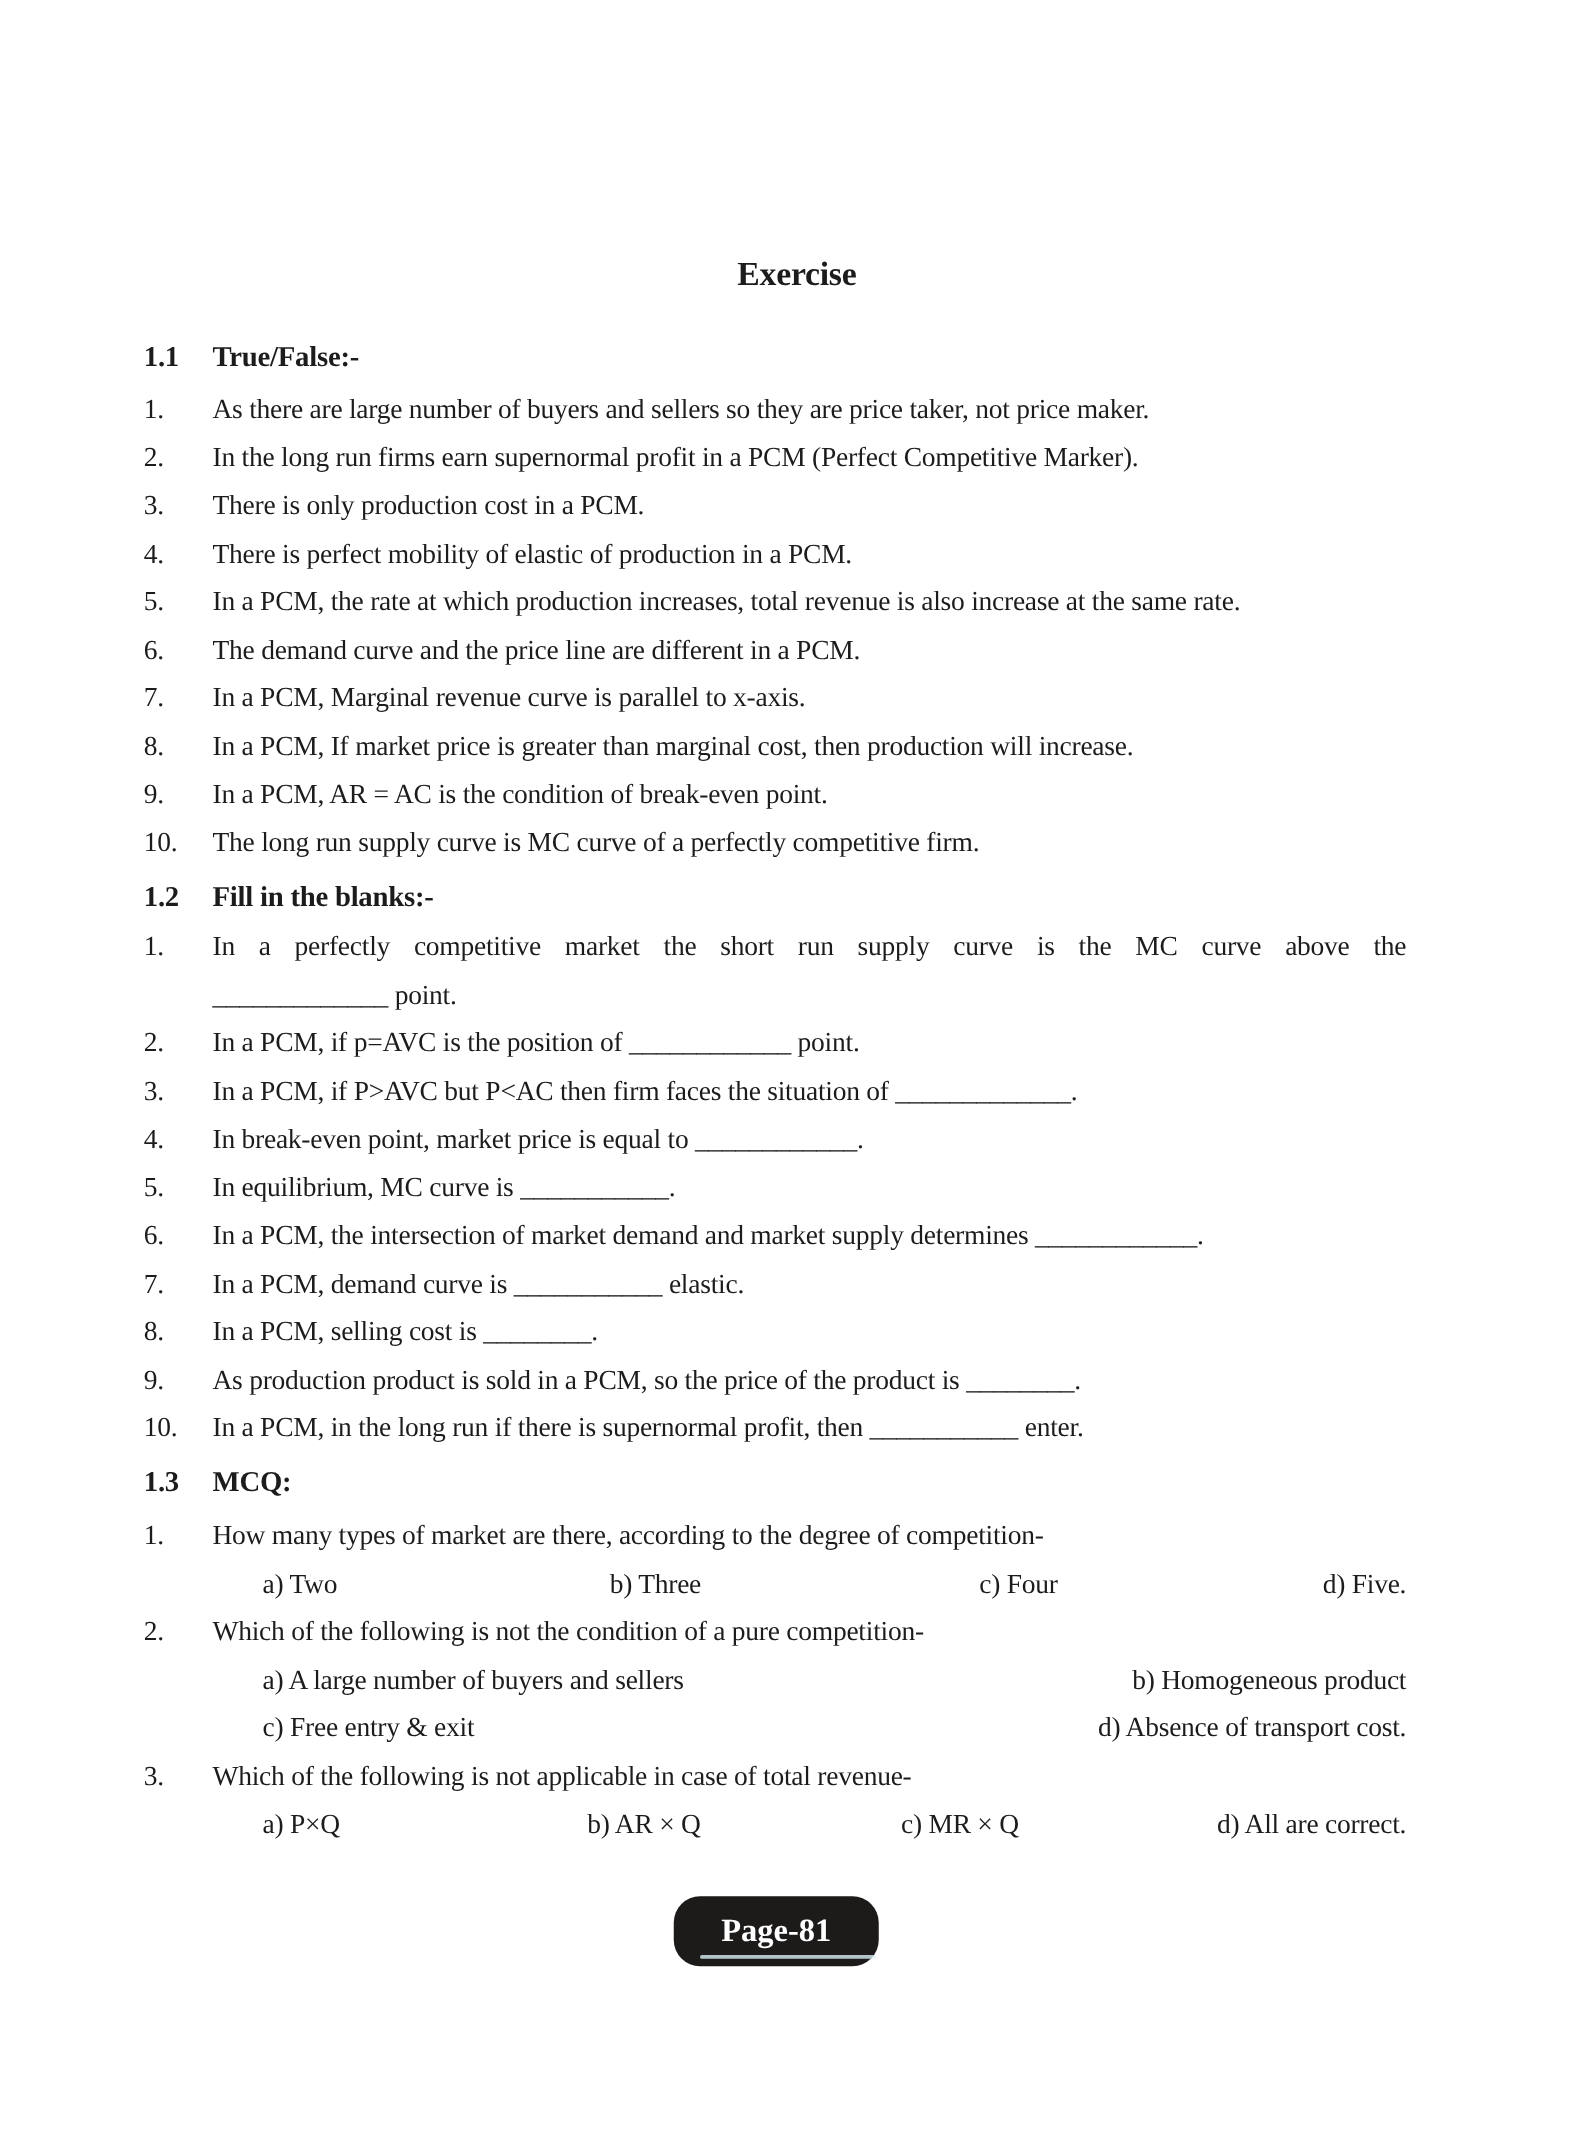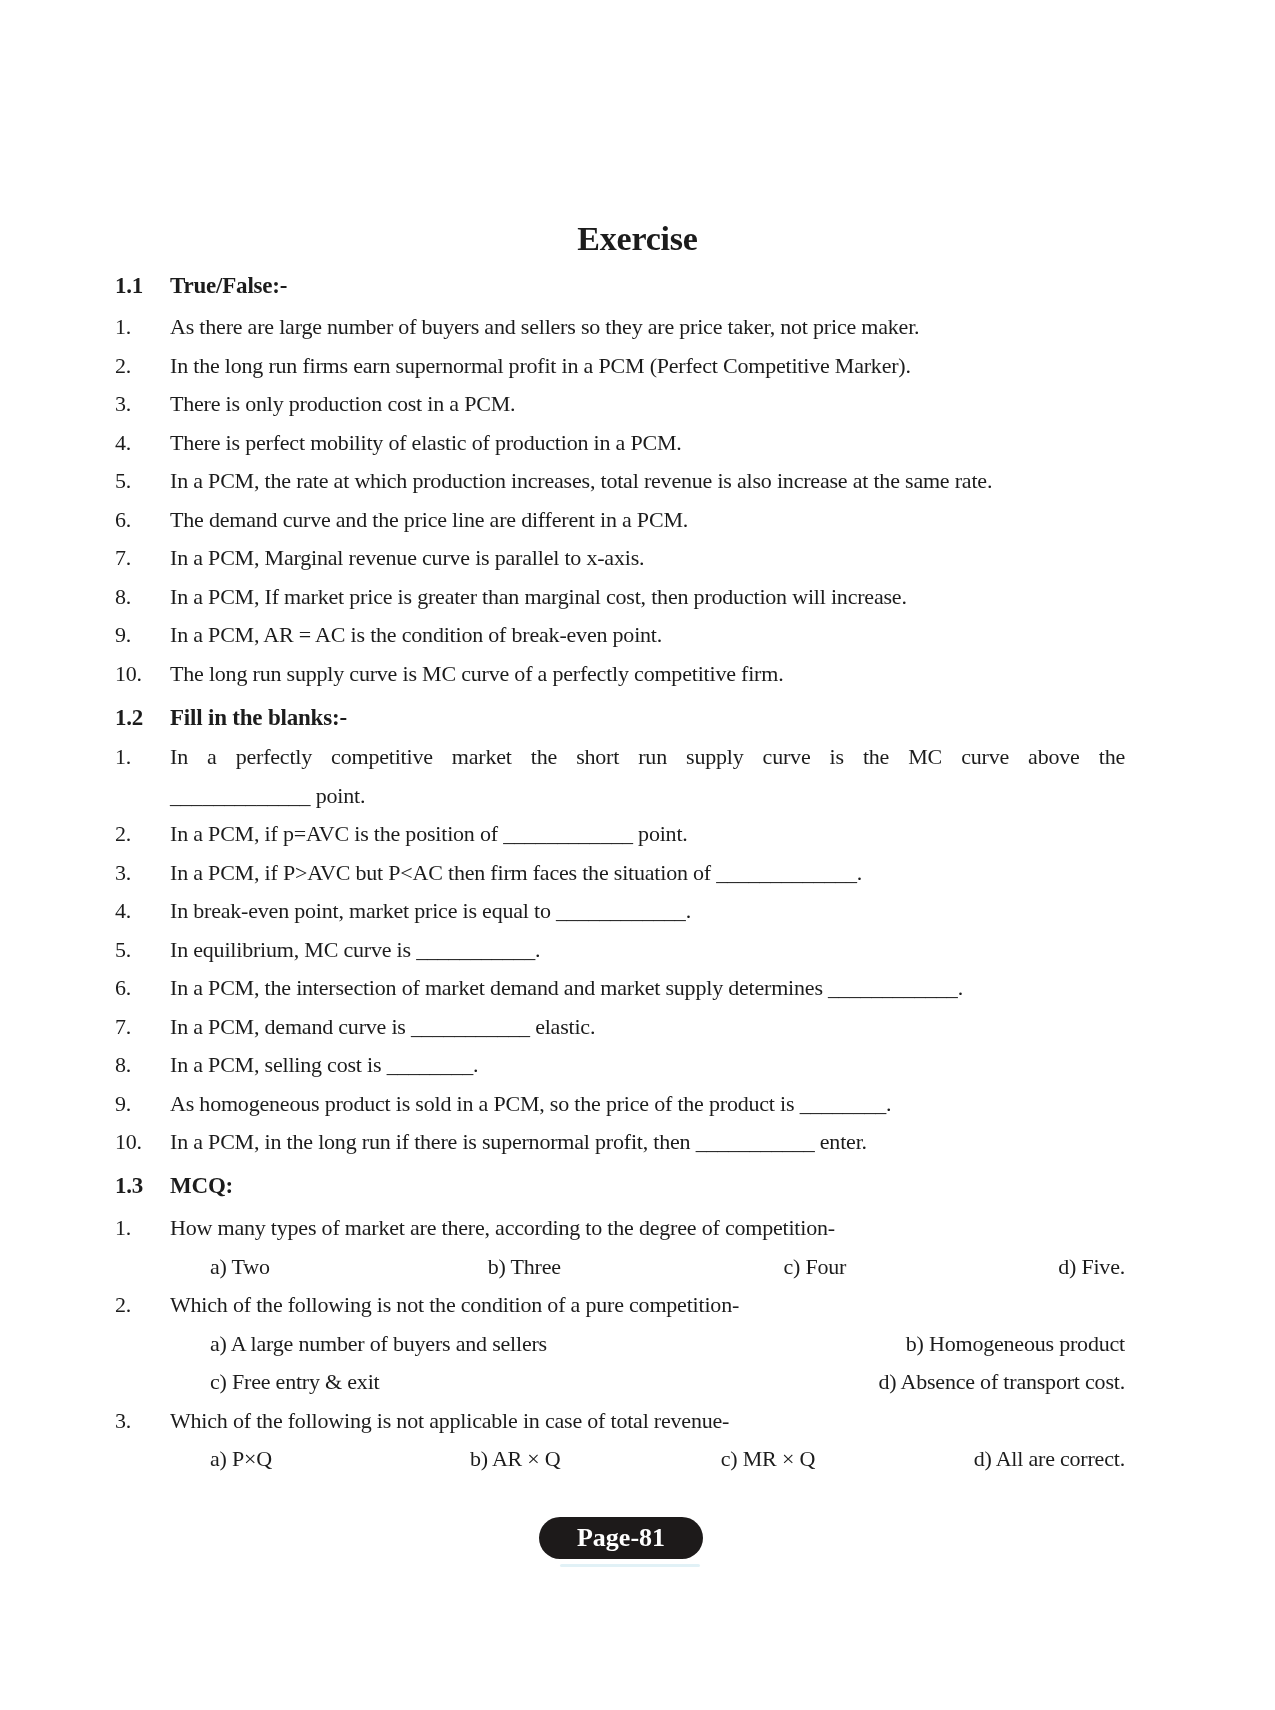--- a/index.html
+++ b/index.html
@@ -7,26 +7,26 @@
     position: relative;
     width: 1275px;
     height: 1710px;
     background: #ffffff;
     font-family: "Liberation Serif", serif;
     color: #1c1c1c;
     overflow: hidden;
   }
   .title {
     position: absolute;
-    top: 220px;
+    top: 204px;
     left: 0;
     width: 1275px;
     margin: 0;
     text-align: center;
-    font-size: 34px;
+    font-size: 27px;
     font-weight: bold;
     letter-spacing: -0.2px;
   }
   .sec-head {
     position: absolute;
     left: 115px;
     width: 1010px;
     display: flex;
     font-size: 23px;
     font-weight: bold;
@@ -52,21 +52,21 @@
   .optrow.q1 span:nth-child(3) { width: 112px; flex: none; }
   .optrow.q2 span:nth-child(1) { width: 388px; flex: none; }
   .optrow.q3 span:nth-child(1) { width: 110px; flex: none; }
   .optrow.q3 span:nth-child(2) { width: 138px; flex: none; margin-left: 37px; }
   .optrow.q3 span:nth-child(3) { width: 140px; flex: none; }
   .badge {
     position: absolute;
     top: 1517px;
     left: 539px;
     width: 164px;
-    height: 42px;
+    height: 56px;
     background: #1d1a1a;
     border-radius: 21px;
     display: flex;
     align-items: center;
     justify-content: center;
     color: #ffffff;
     font-size: 26px;
     font-weight: bold;
   }
   .badge-shadow {
@@ -171,21 +171,21 @@
     <div class="row">
       <span class="num">7.</span>
       <span class="txt">In a PCM, demand curve is ___________ elastic.</span>
     </div>
     <div class="row">
       <span class="num">8.</span>
       <span class="txt">In a PCM, selling cost is ________.</span>
     </div>
     <div class="row">
       <span class="num">9.</span>
-      <span class="txt">As homogeneous product is sold in a PCM, so the price of the product is ________.</span>
+      <span class="txt">As production product is sold in a PCM, so the price of the product is ________.</span>
     </div>
     <div class="row">
       <span class="num">10.</span>
       <span class="txt">In a PCM, in the long run if there is supernormal profit, then ___________ enter.</span>
     </div>
   </div>
 
   <div class="sec-head" style="top:1171px">
     <span class="num">1.3</span>
     <span class="htxt">MCQ:</span>

